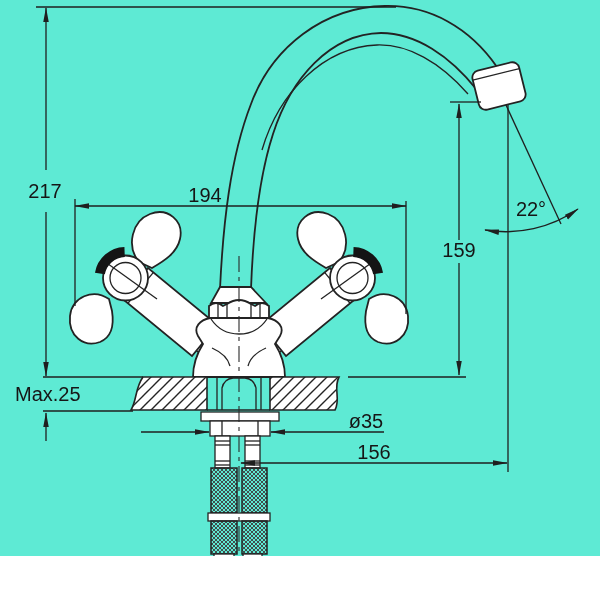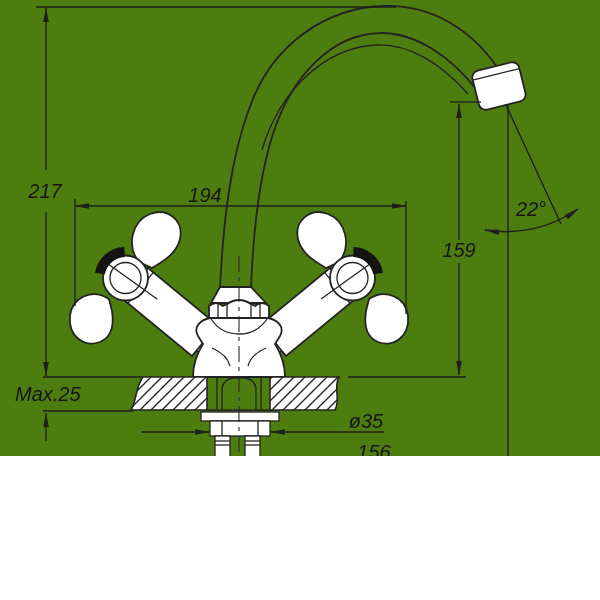--- a/index.html
+++ b/index.html
@@ -1,16 +1,16 @@
 <!DOCTYPE html>
 <html><head>
 <meta charset="utf-8">
 <style>
   html,body{margin:0;padding:0;background:#ffffff;}
-  .stage{width:600px;height:456px;background:#4d7c0f;position:relative;overflow:hidden;font-style:italic;}
+  .stage{width:600px;height:556px;background:#5eead4;position:relative;overflow:hidden;}
   svg{display:block;}
   .ln  {stroke:#232323; stroke-width:1.8; fill:none; stroke-linecap:round;}
   .lnt {stroke:#232323; stroke-width:1.3; fill:none;}
   .wf  {fill:#ffffff; stroke:#232323; stroke-width:1.8;}
   .wft {fill:#ffffff; stroke:#232323; stroke-width:1.3;}
   .dim {stroke:#1f1f1f; stroke-width:1.3; fill:none;}
   .cl  {stroke:#2a2a2a; stroke-width:1.1; fill:none; stroke-dasharray:16 5 4 5;}
   .txt {font-family:"Liberation Sans",sans-serif; font-size:20px; fill:#161616;}
 </style>
 </head>

